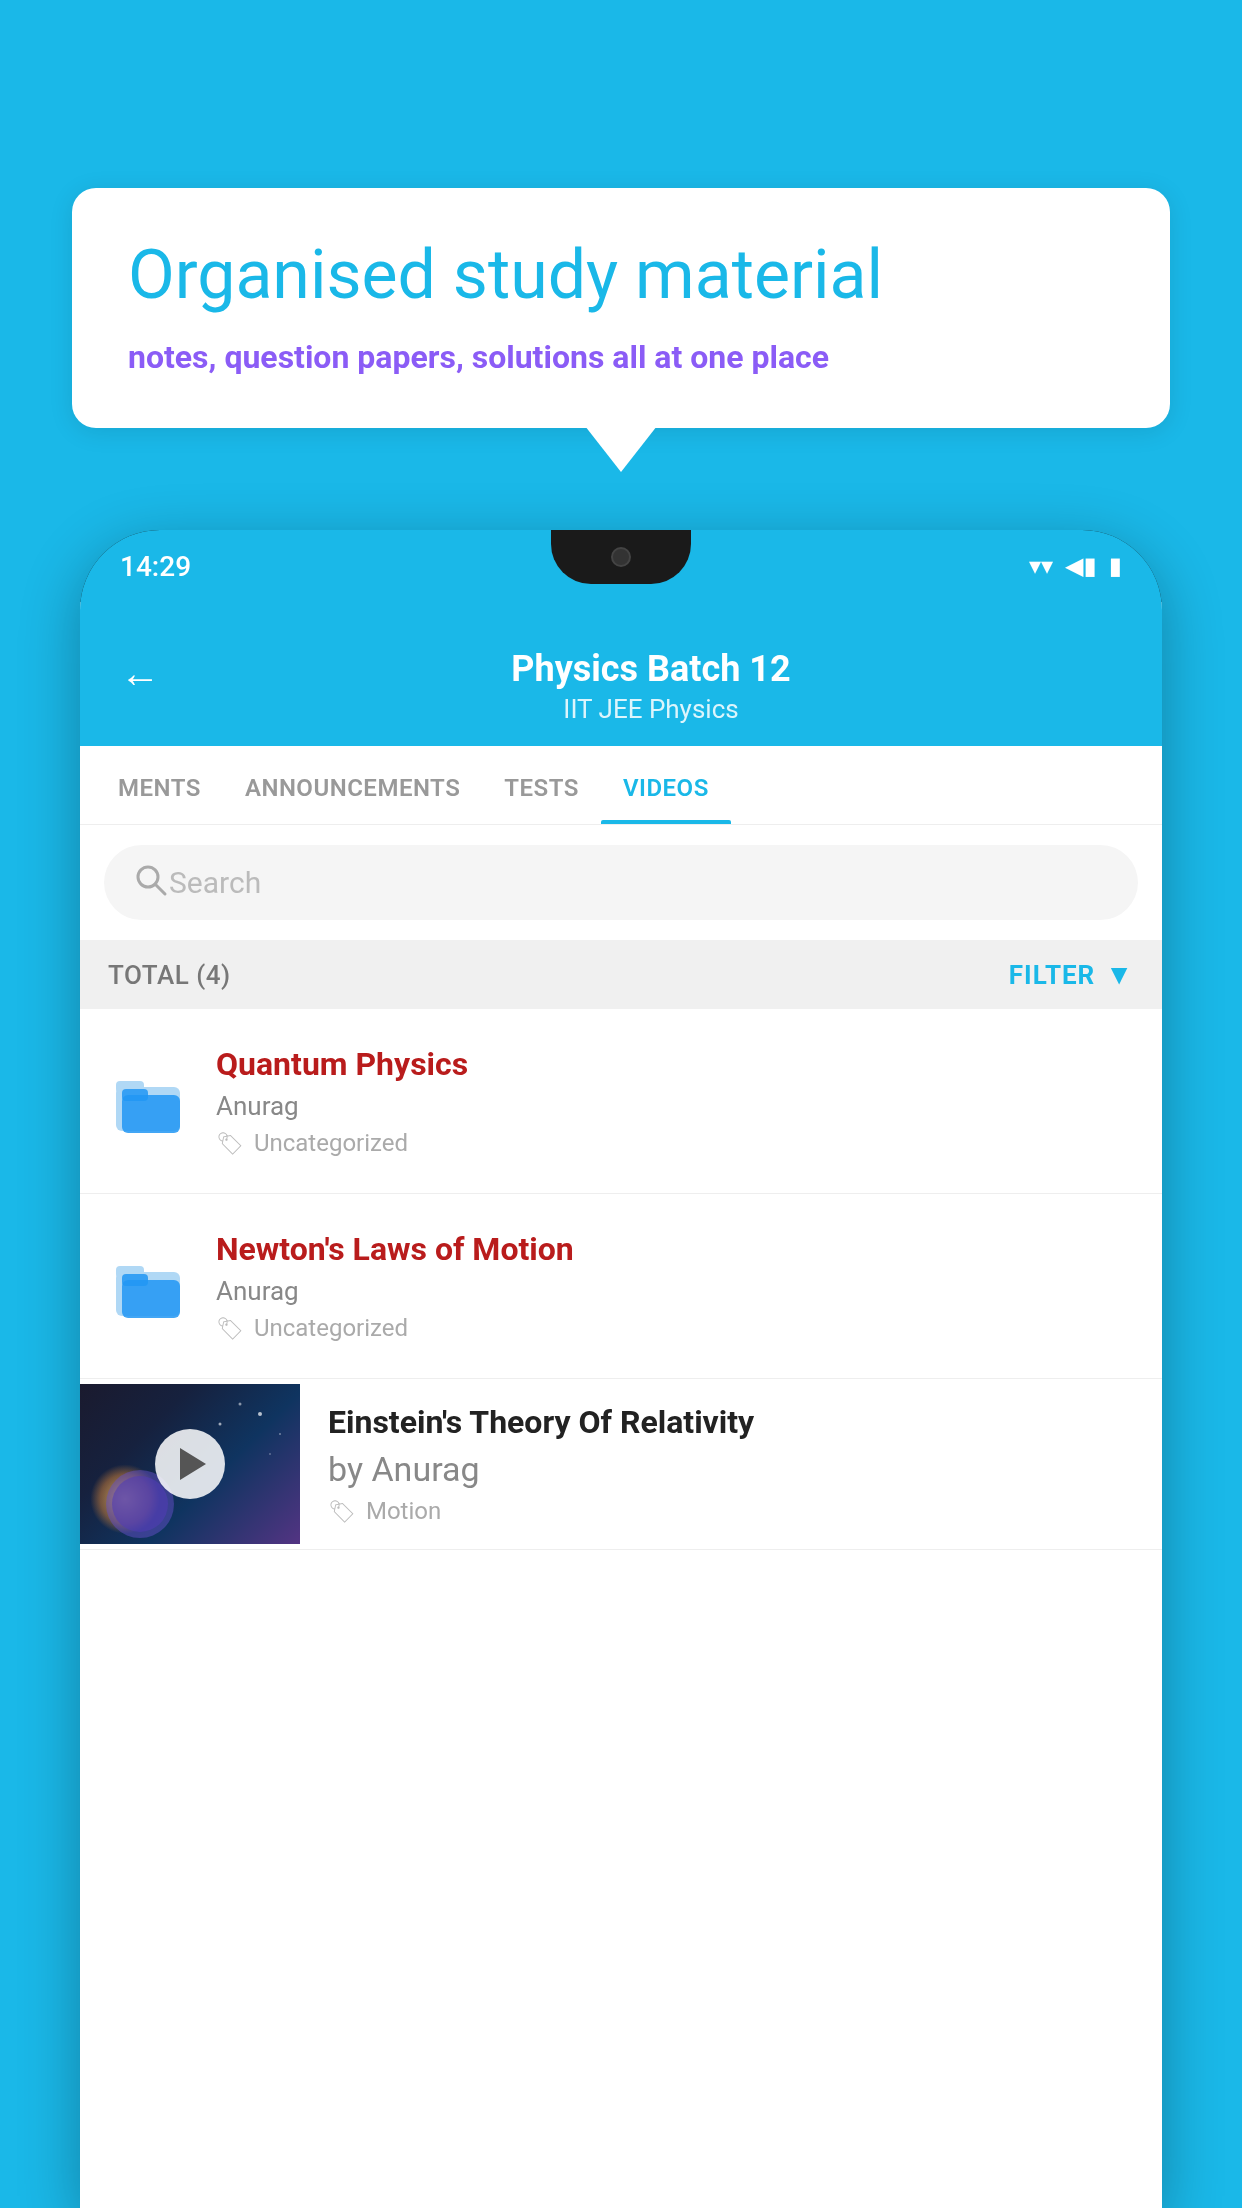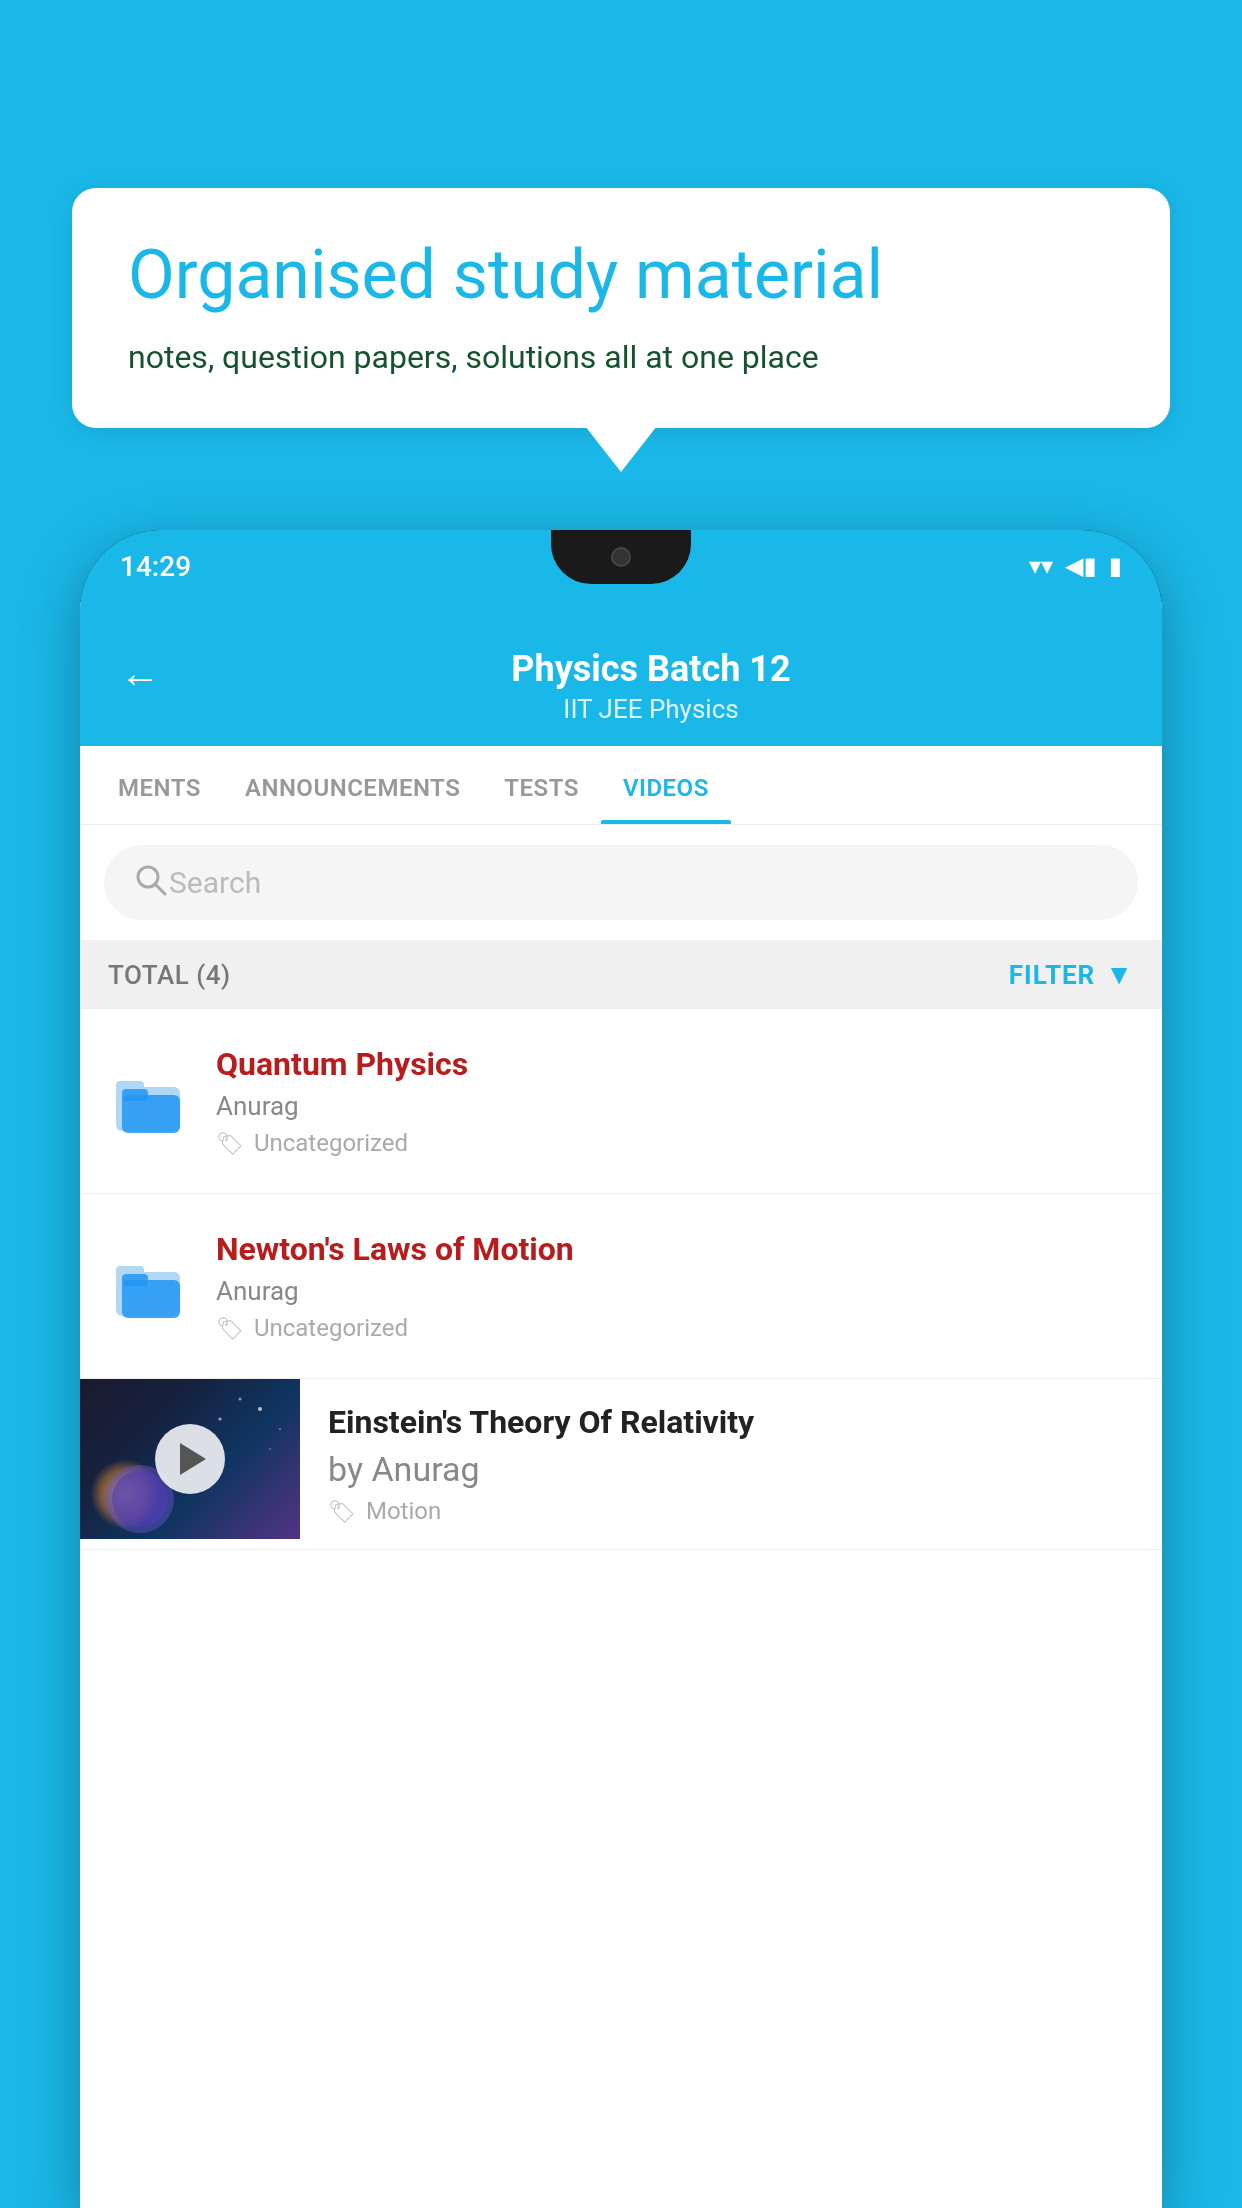--- a/index.html
+++ b/index.html
@@ -39,22 +39,22 @@
     }
     .bubble-title {
       font-size: 68px;
       font-weight: 400;
       color: #1ab8e8;
       line-height: 1.15;
       margin-bottom: 24px;
     }
     .bubble-subtitle {
       font-size: 32px;
-      color: #14532d;
-      font-weight: 400;
+      color: #8b5cf6;
+      font-weight: 700;
     }
 
     
     .phone-frame {
       position: absolute;
       top: 530px;
       left: 80px;
       right: 80px;
       bottom: 0;
       background: #1a1a1a;
@@ -275,21 +275,21 @@
     }
     .tag-icon {
       font-size: 22px;
       color: #bbb;
     }
 
     
     .video-item {
       background: white;
       display: flex;
-      align-items: flex-start;
+      align-items: center;
       padding: 0 28px 0 0;
       border-bottom: 1px solid #eee;
       gap: 28px;
       cursor: pointer;
       overflow: hidden;
     }
     .video-thumbnail {
       width: 220px;
       height: 160px;
       flex-shrink: 0;

